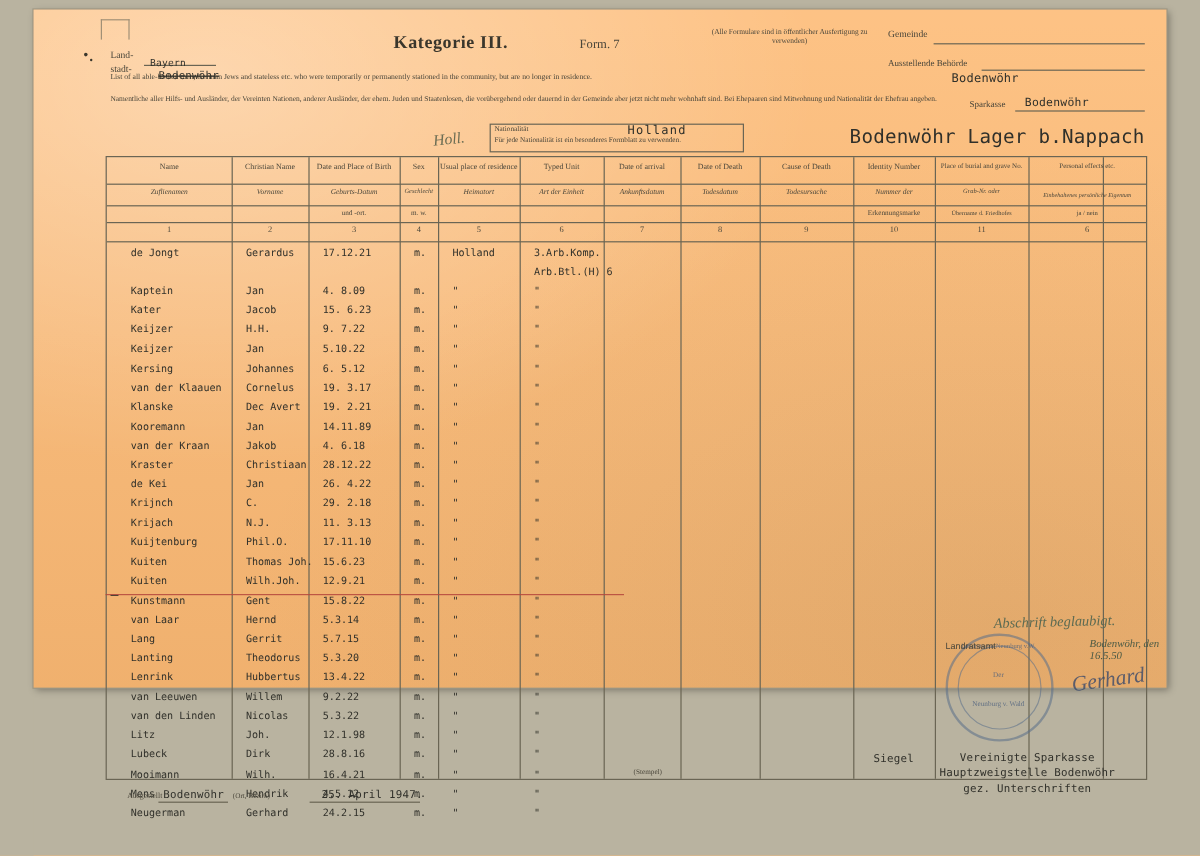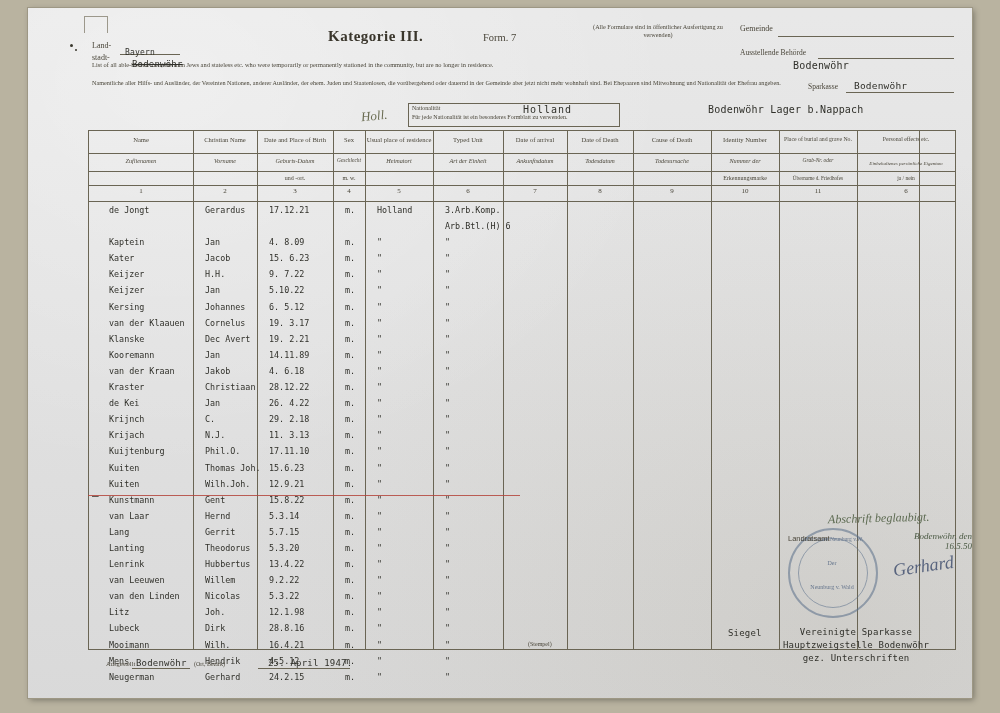--- a/index.html
+++ b/index.html
@@ -6,22 +6,22 @@
   body{
     width:1000px;height:713px;
     background:#b9b3a0;
     font-family:"Liberation Sans", sans-serif;
     overflow:hidden;
   }
   
   #sheet{
     position:absolute;
     left:28px;top:8px;
-    width:944px;height:690px;
-    background:#e5e5e5;
+    width:944px;height:565px;
+    background:#fdba74;
     box-shadow:0 0 0 1px #9d9784, 2px 2px 6px rgba(0,0,0,.35);
   }
   
   #sheet:before{
     content:"";position:absolute;inset:0;
     background:
       radial-gradient(ellipse at 15% 10%, rgba(255,255,255,.35), rgba(255,255,255,0) 45%),
       radial-gradient(ellipse at 85% 90%, rgba(120,110,80,.12), rgba(0,0,0,0) 55%),
       linear-gradient(180deg, rgba(255,255,255,.12), rgba(0,0,0,.05));
     pointer-events:none;
@@ -88,21 +88,21 @@
     border:1px solid #6a6554;
   }
   #natbox .l1{position:absolute;left:3px;top:1px;font-family:"Liberation Serif",serif;font-size:6px;color:#4a463a;}
   #natbox .l2{position:absolute;left:3px;top:10px;font-family:"Liberation Serif",serif;font-size:6px;color:#4a463a;}
   #nat-val{position:absolute;left:495px;top:96px;font-size:10px;letter-spacing:1px;}
   #nat-scribble{
     position:absolute;left:333px;top:100px;font-size:13px;color:#6b6d53;
     font-family:"Liberation Serif",serif;font-style:italic;transform:rotate(-6deg);
   }
   #lager{
-    position:absolute;left:680px;top:96px;font-size:10px;text-align:right;
+    position:absolute;left:680px;top:96px;font-size:16px;text-align:right;
   }
 
   
   #table{
     position:absolute;left:60px;top:122px;width:866px;height:518px;
     border:1px solid #6a6554;
   }
   .vline{position:absolute;top:0;bottom:0;width:0;border-left:1px solid #6a6554;}
   .hline{position:absolute;left:0;right:0;height:0;border-top:1px solid #6a6554;}
   .colhdr{
@@ -156,21 +156,21 @@
     position:absolute;left:800px;top:503px;
     font-family:"Liberation Serif",serif;font-style:italic;font-size:12px;
     color:#5d6b52;transform:rotate(-1.5deg);
   }
   #cert-line{
     position:absolute;left:760px;top:526px;
     font-family:Liberation Sans, sans-serif;font-size:7.5px;color:#4a463a;
   }
   #cert-date{
     position:absolute;left:880px;top:523px;font-family:"Liberation Serif",serif;
-    font-style:italic;font-size:9px;color:#4b5a44;text-align:right;
+    font-style:italic;font-size:9px;color:#4b5a44;
   }
   #signature{
     position:absolute;left:865px;top:548px;font-family:"Liberation Serif",serif;
     font-style:italic;font-size:18px;color:#3b4a6b;transform:rotate(-8deg);
     opacity:.8;
   }
   #round-stamp{
     position:absolute;left:760px;top:520px;width:86px;height:86px;
     border:2px solid #5a6f8a;border-radius:50%;opacity:.55;
   }

